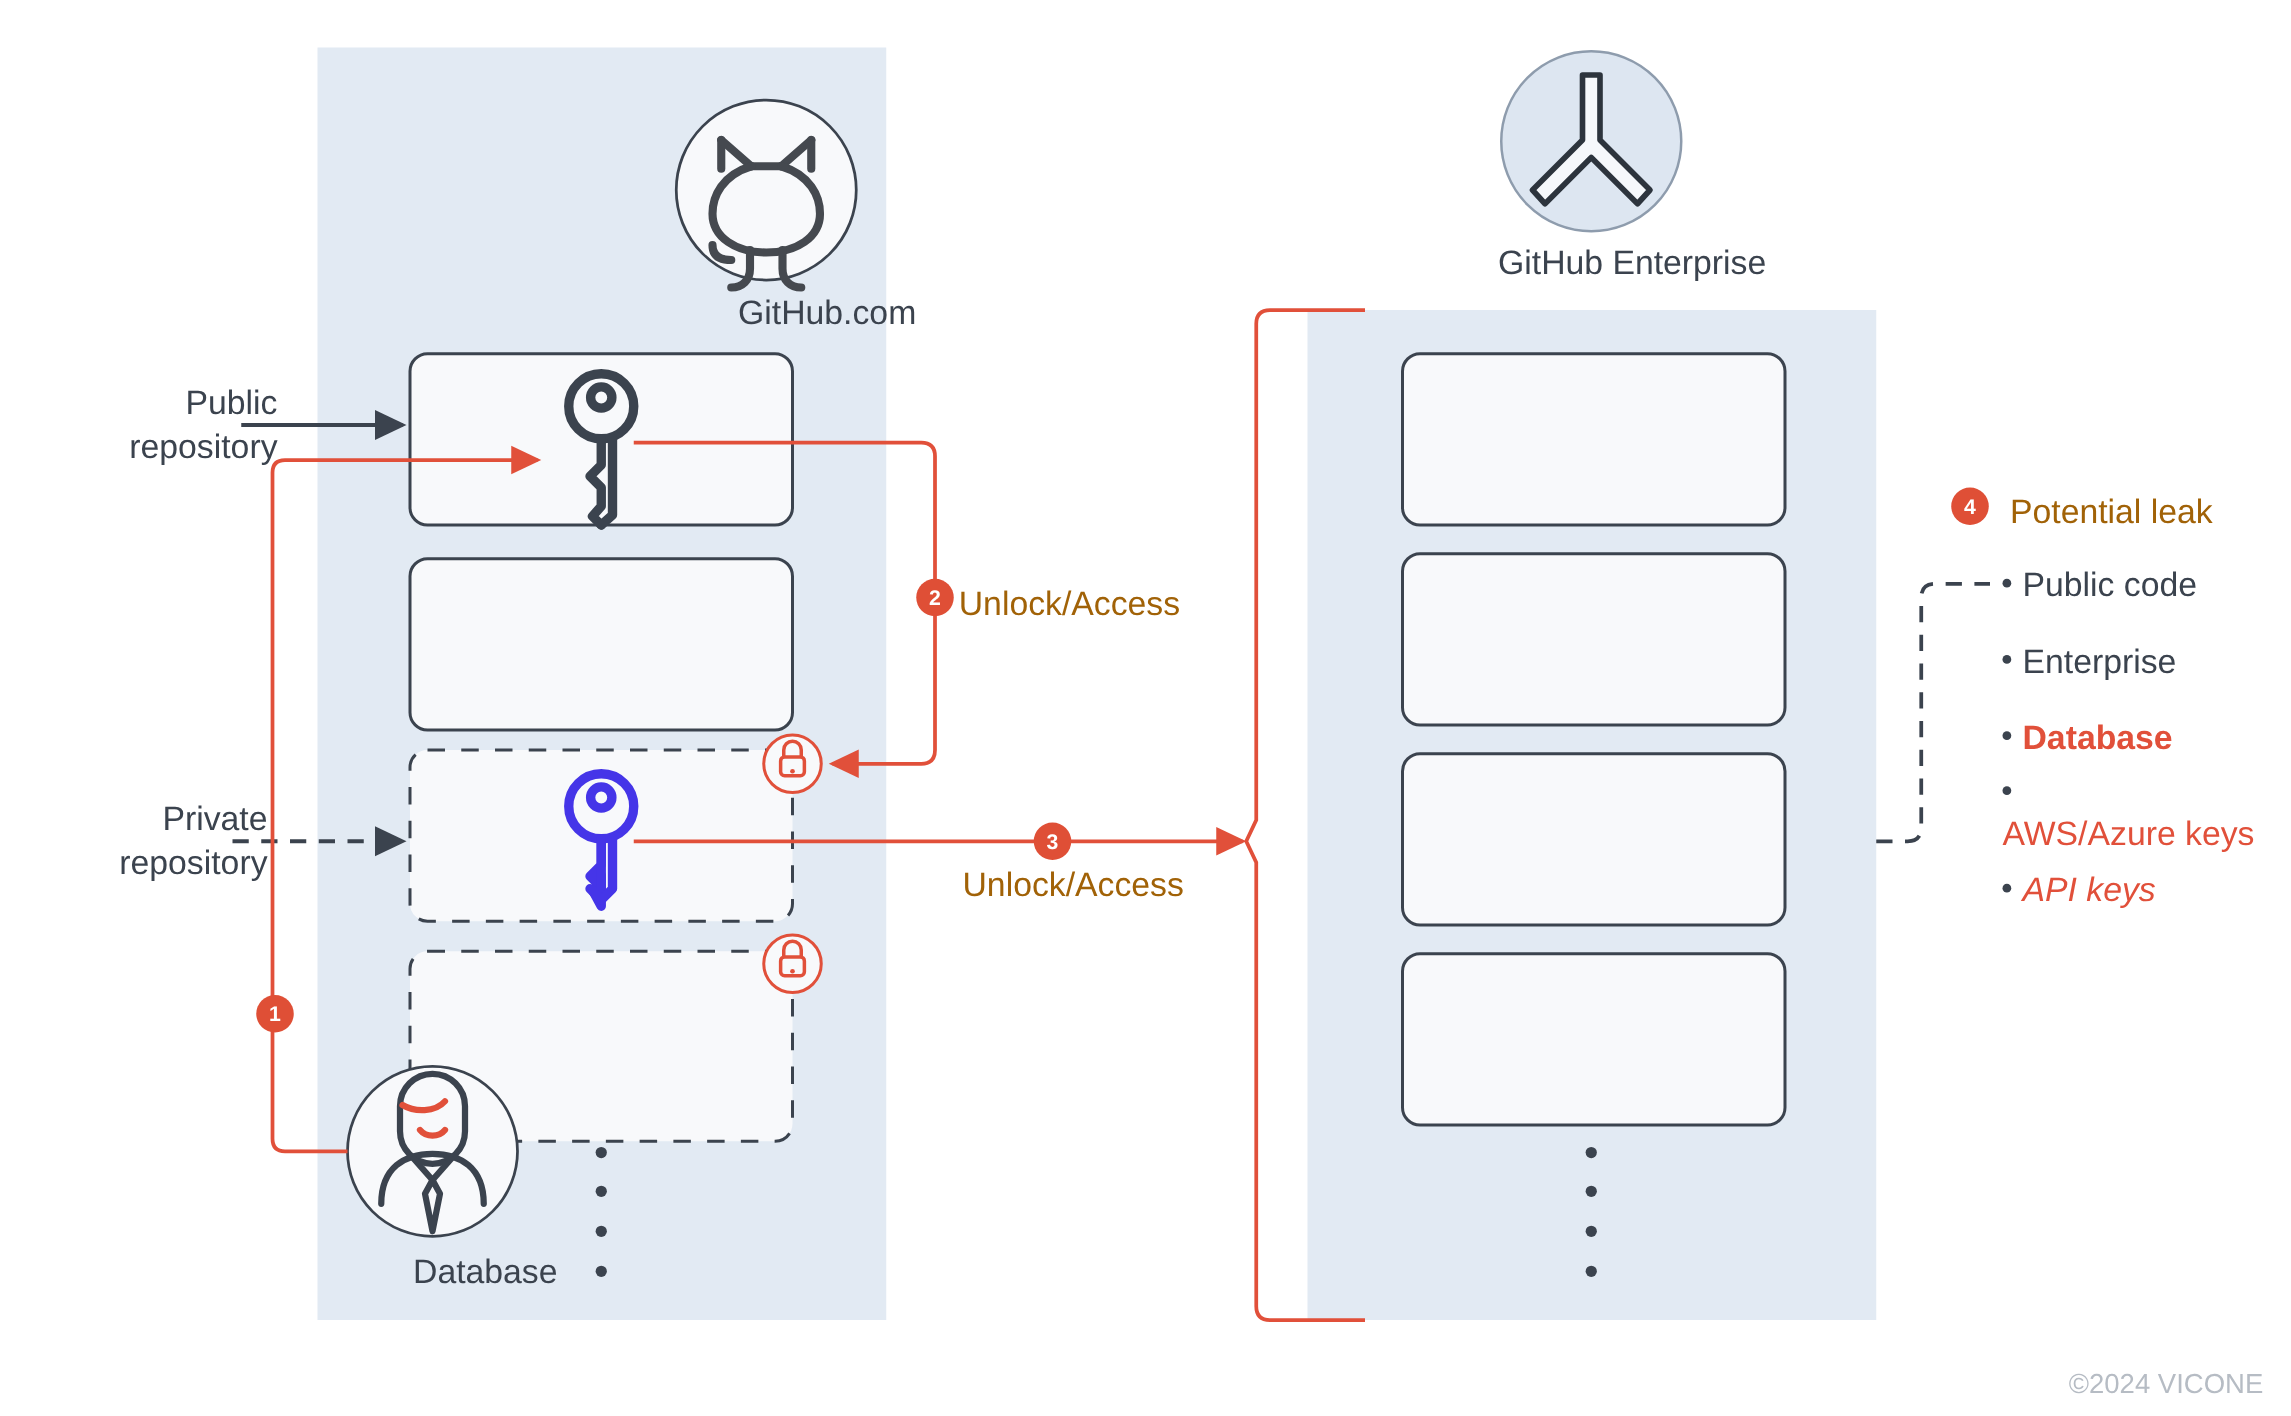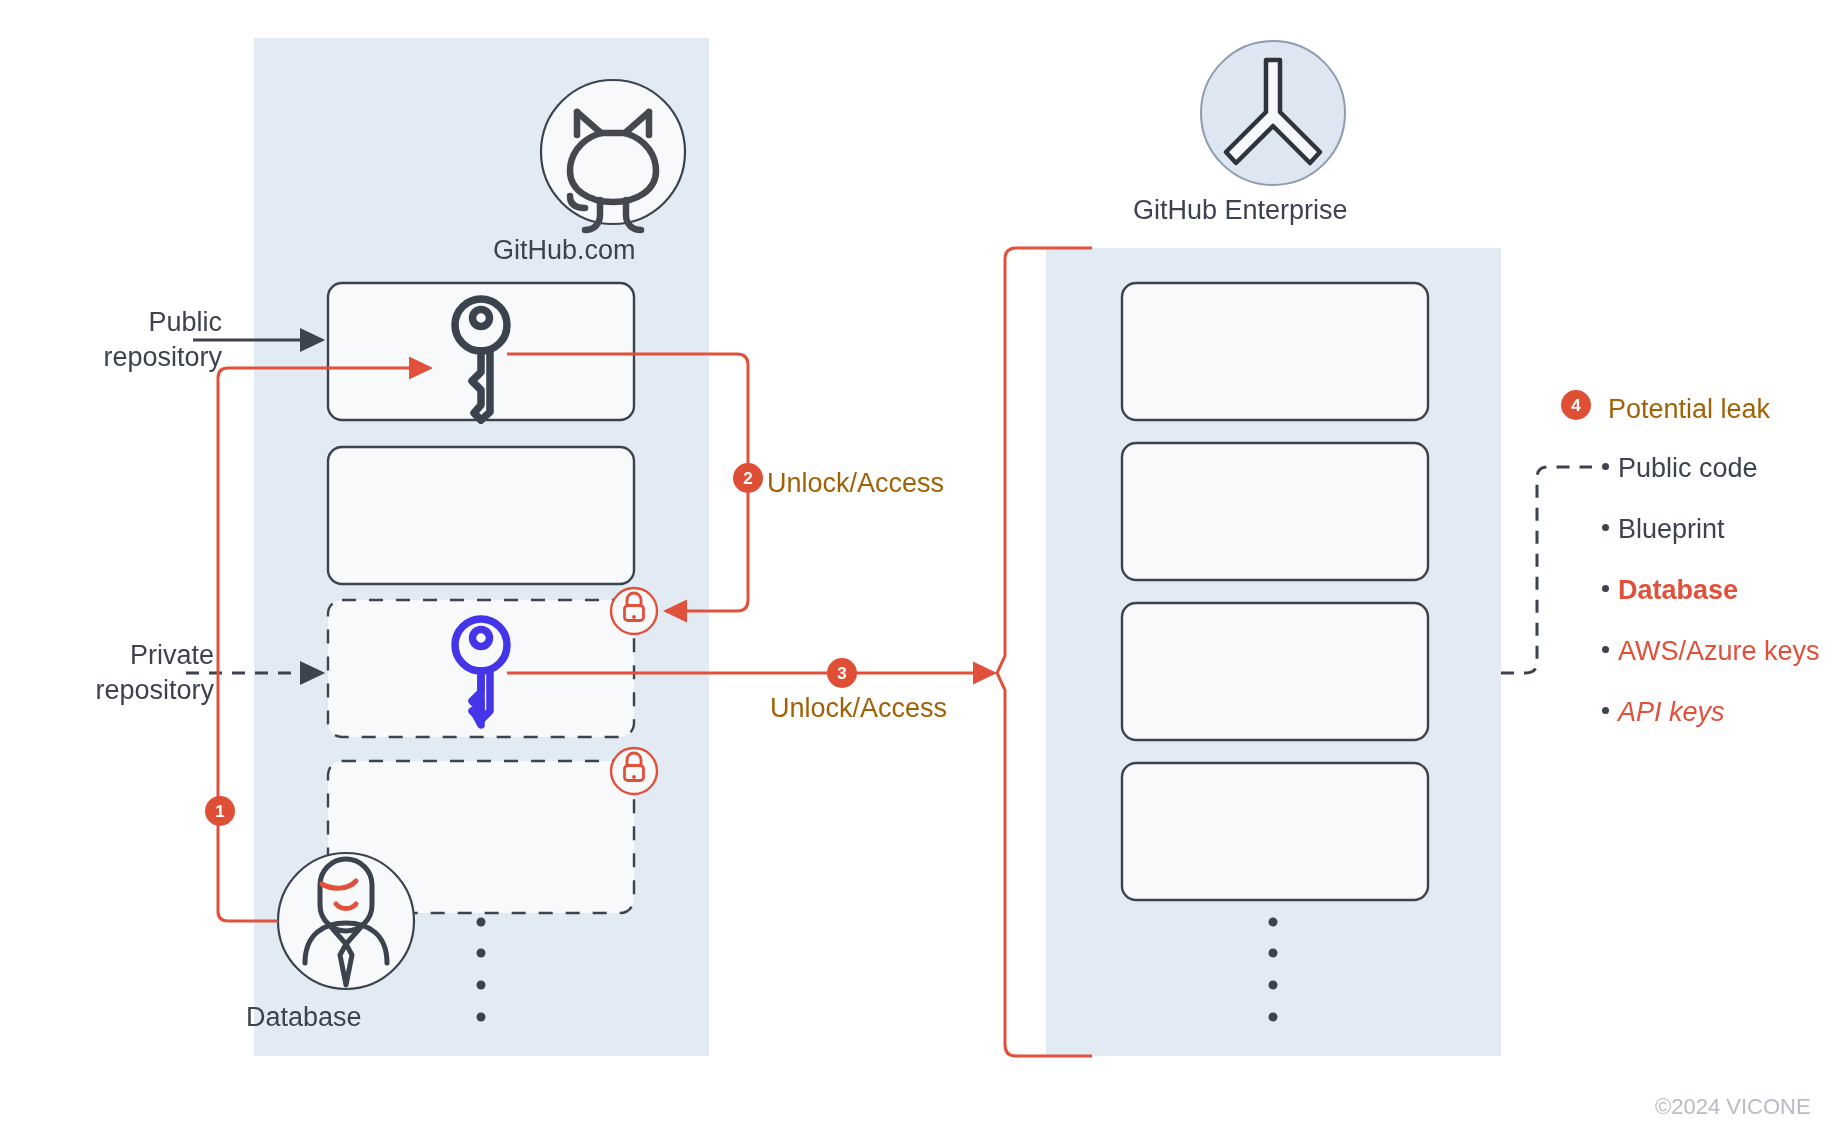--- a/index.html
+++ b/index.html
@@ -22,21 +22,21 @@
     height: 1133px;
   }
   .txt {
     position: absolute;
     white-space: pre;
     line-height: 1.28;
   }
   .lbl-dark { color: #3b434e; font-size: 27px; }
   .lbl-red  { color: #a16207; font-size: 27px; }
   .lbl-gray { color: #b6bcc4; font-size: 22px; text-align: right; }
-  .center { text-align: left; }
+  .center { text-align: right; }
   .right  { text-align: right; margin-left: 32px; }
   .badge {
     position: absolute;
     width: 30px; height: 30px;
     border-radius: 50%;
     background: #df4f36;
     color: #ffffff;
     font-size: 17px;
     font-weight: bold;
     display: flex;
@@ -211,27 +211,27 @@
   <div class="badge" style="left:733px; top:463px;">2</div>
   <div class="badge" style="left:827px; top:658px;">3</div>
   <div class="badge" style="left:1561px; top:390px;">4</div>
 
   <div class="bullet-row" style="left:1602px; top:453px; color:#3b434e;">
     <span class="bullet-dot"></span>
     <span>Public code</span>
   </div>
   <div class="bullet-row" style="left:1602px; top:514px; color:#3b434e;">
     <span class="bullet-dot"></span>
-    <span>Blueprint</span>
+    <span>Enterprise</span>
   </div>
   <div class="bullet-row" style="left:1602px; top:575px; color:#e1503a;font-weight:bold;">
     <span class="bullet-dot"></span>
     <span>Database</span>
   </div>
-  <div class="bullet-row" style="left:1602px; top:636px; color:#e1503a;">
+  <div class="bullet-row" style="left:1602px; top:636px; color:#e1503a;flex-direction:column;">
     <span class="bullet-dot"></span>
     <span>AWS/Azure keys</span>
   </div>
   <div class="bullet-row" style="left:1602px; top:697px; color:#e1503a;font-style:italic;">
     <span class="bullet-dot"></span>
     <span>API keys</span>
   </div>
 
 </div>
 

